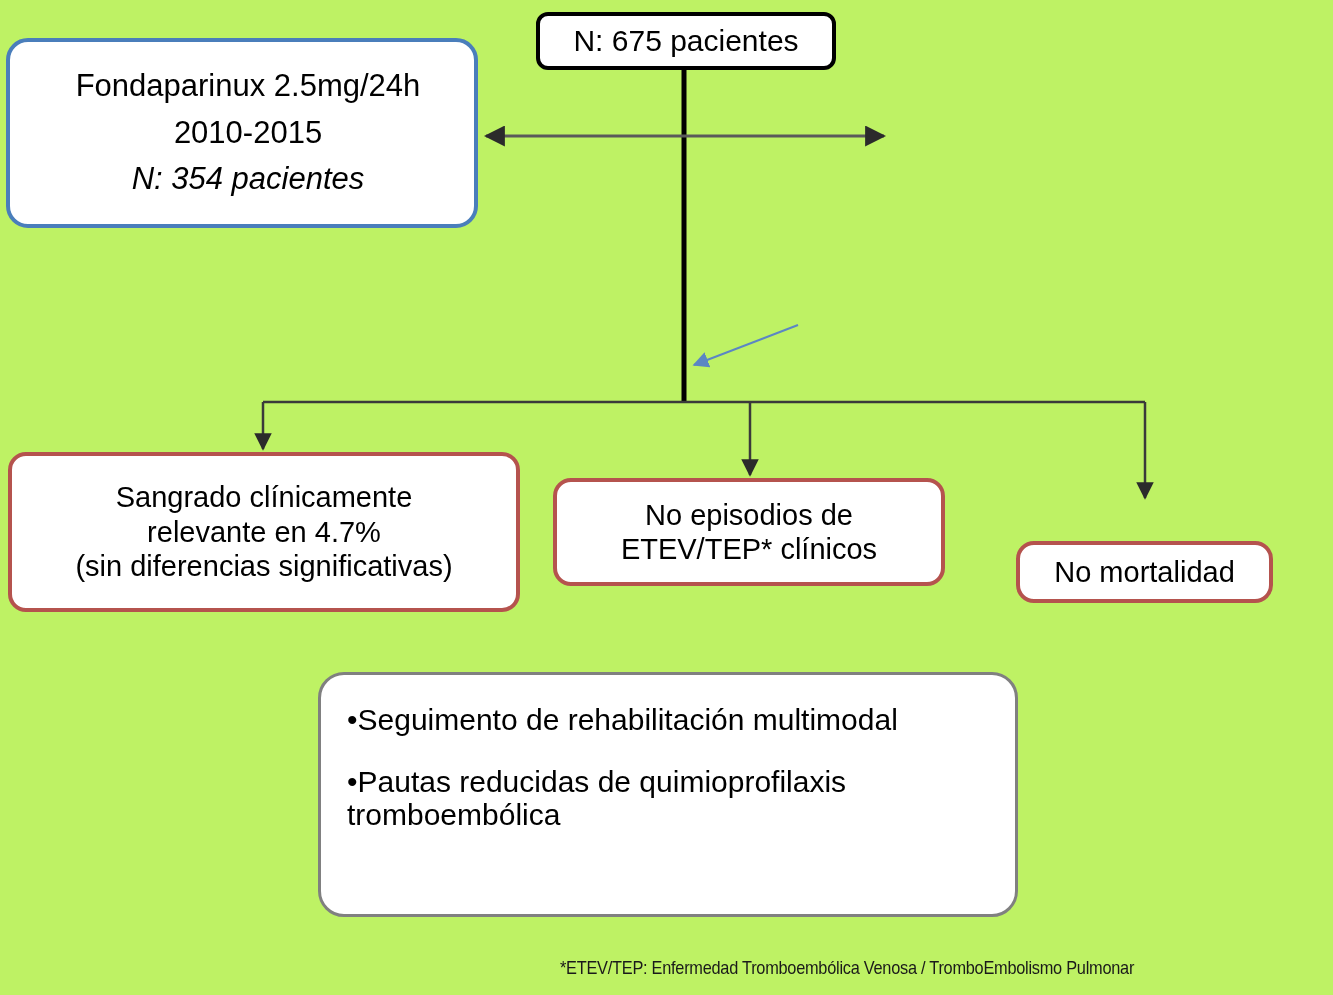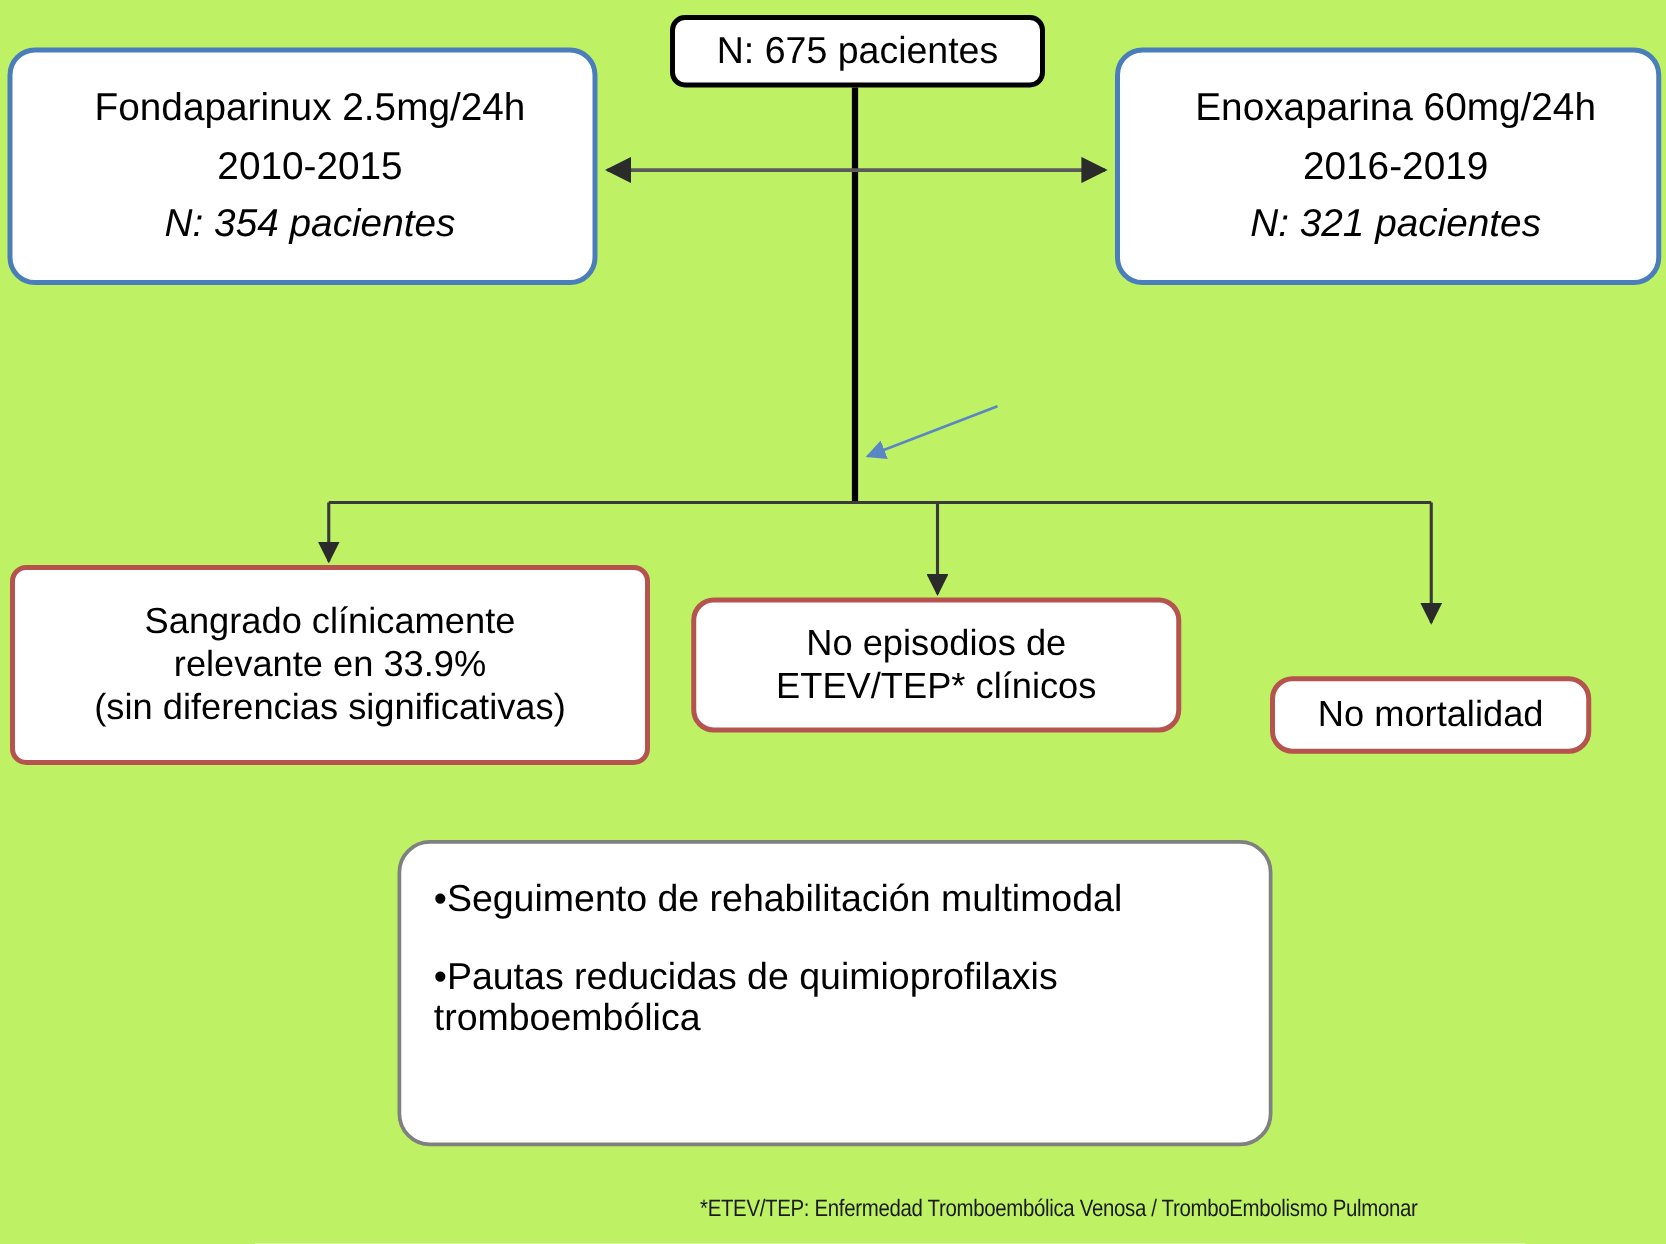--- a/index.html
+++ b/index.html
@@ -59,21 +59,21 @@
     font-size: 29px;
   }
   #followup-box .ln { margin: 3px 0; }
 
   
   .red-box {
     border: 4px solid #B5534E;
     border-radius: 18px;
     font-size: 29px;
   }
-  #outcome-bleeding-box  { left: 8px;    top: 452px; width: 512px; height: 160px; border-radius: 13px; }
+  #outcome-bleeding-box  { left: 8px;    top: 452px; width: 512px; height: 160px; }
   #outcome-vte-box       { left: 553px;  top: 478px; width: 392px; height: 108px; }
   #outcome-mortality-box { left: 1016px; top: 501px; width: 257px; height: 62px; margin-top: 40px; }
   .red-box .ln { margin: 2px 0; }
 
   
   #notes-box {
     left: 318px; top: 672px; width: 700px; height: 245px;
     border: 3px solid #808080;
     border-radius: 26px;
     display: block;
@@ -139,30 +139,25 @@
   <div class="box" id="root-box">
     <span class="ln">N: 675 pacientes</span>
   </div>
 
   <div class="box blue-box" id="group-left-box">
     <span class="ln">Fondaparinux 2.5mg/24h</span>
     <span class="ln">2010-2015</span>
     <span class="ln ital">N: 354 pacientes</span>
   </div>
 
-  <div class="box blue-box" id="group-right-box">
-    <span class="ln">Enoxaparina 60mg/24h</span>
-    <span class="ln">2016-2019</span>
-    <span class="ln ital">N: 321 pacientes</span>
-  </div>
 
 
   <div class="box red-box" id="outcome-bleeding-box">
     <span class="ln">Sangrado clínicamente</span>
-    <span class="ln">relevante en 33.9%</span>
+    <span class="ln">relevante en 4.7%</span>
     <span class="ln">(sin diferencias significativas)</span>
   </div>
 
   <div class="box red-box" id="outcome-vte-box">
     <span class="ln">No episodios de</span>
     <span class="ln">ETEV/TEP* clínicos</span>
   </div>
 
   <div class="box red-box" id="outcome-mortality-box">
     <span class="ln">No mortalidad</span>

